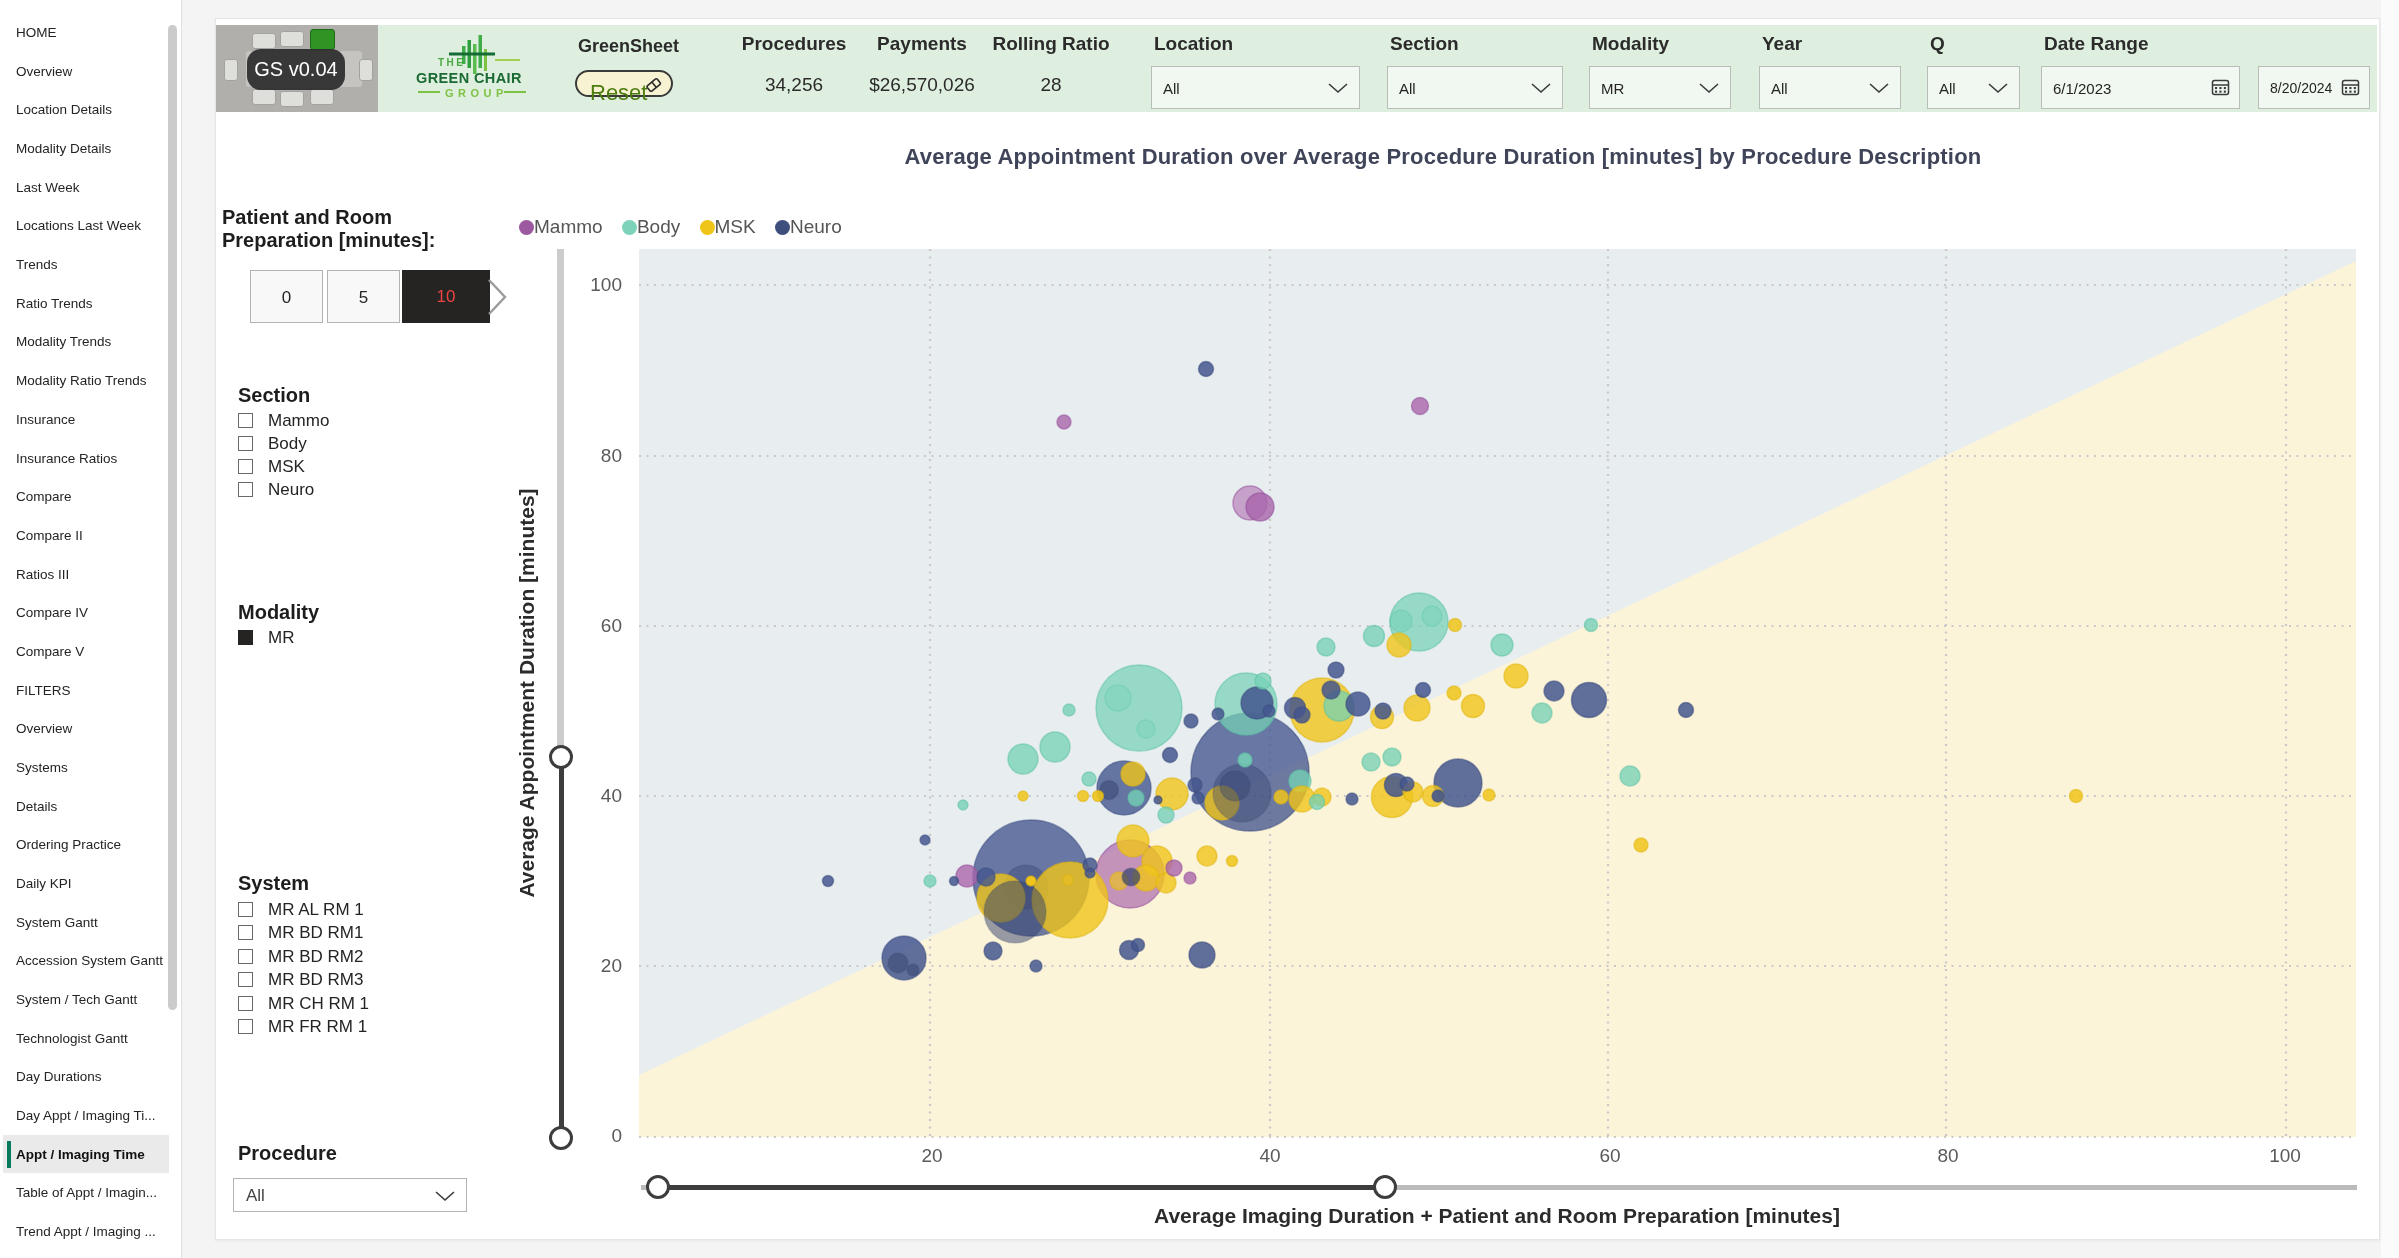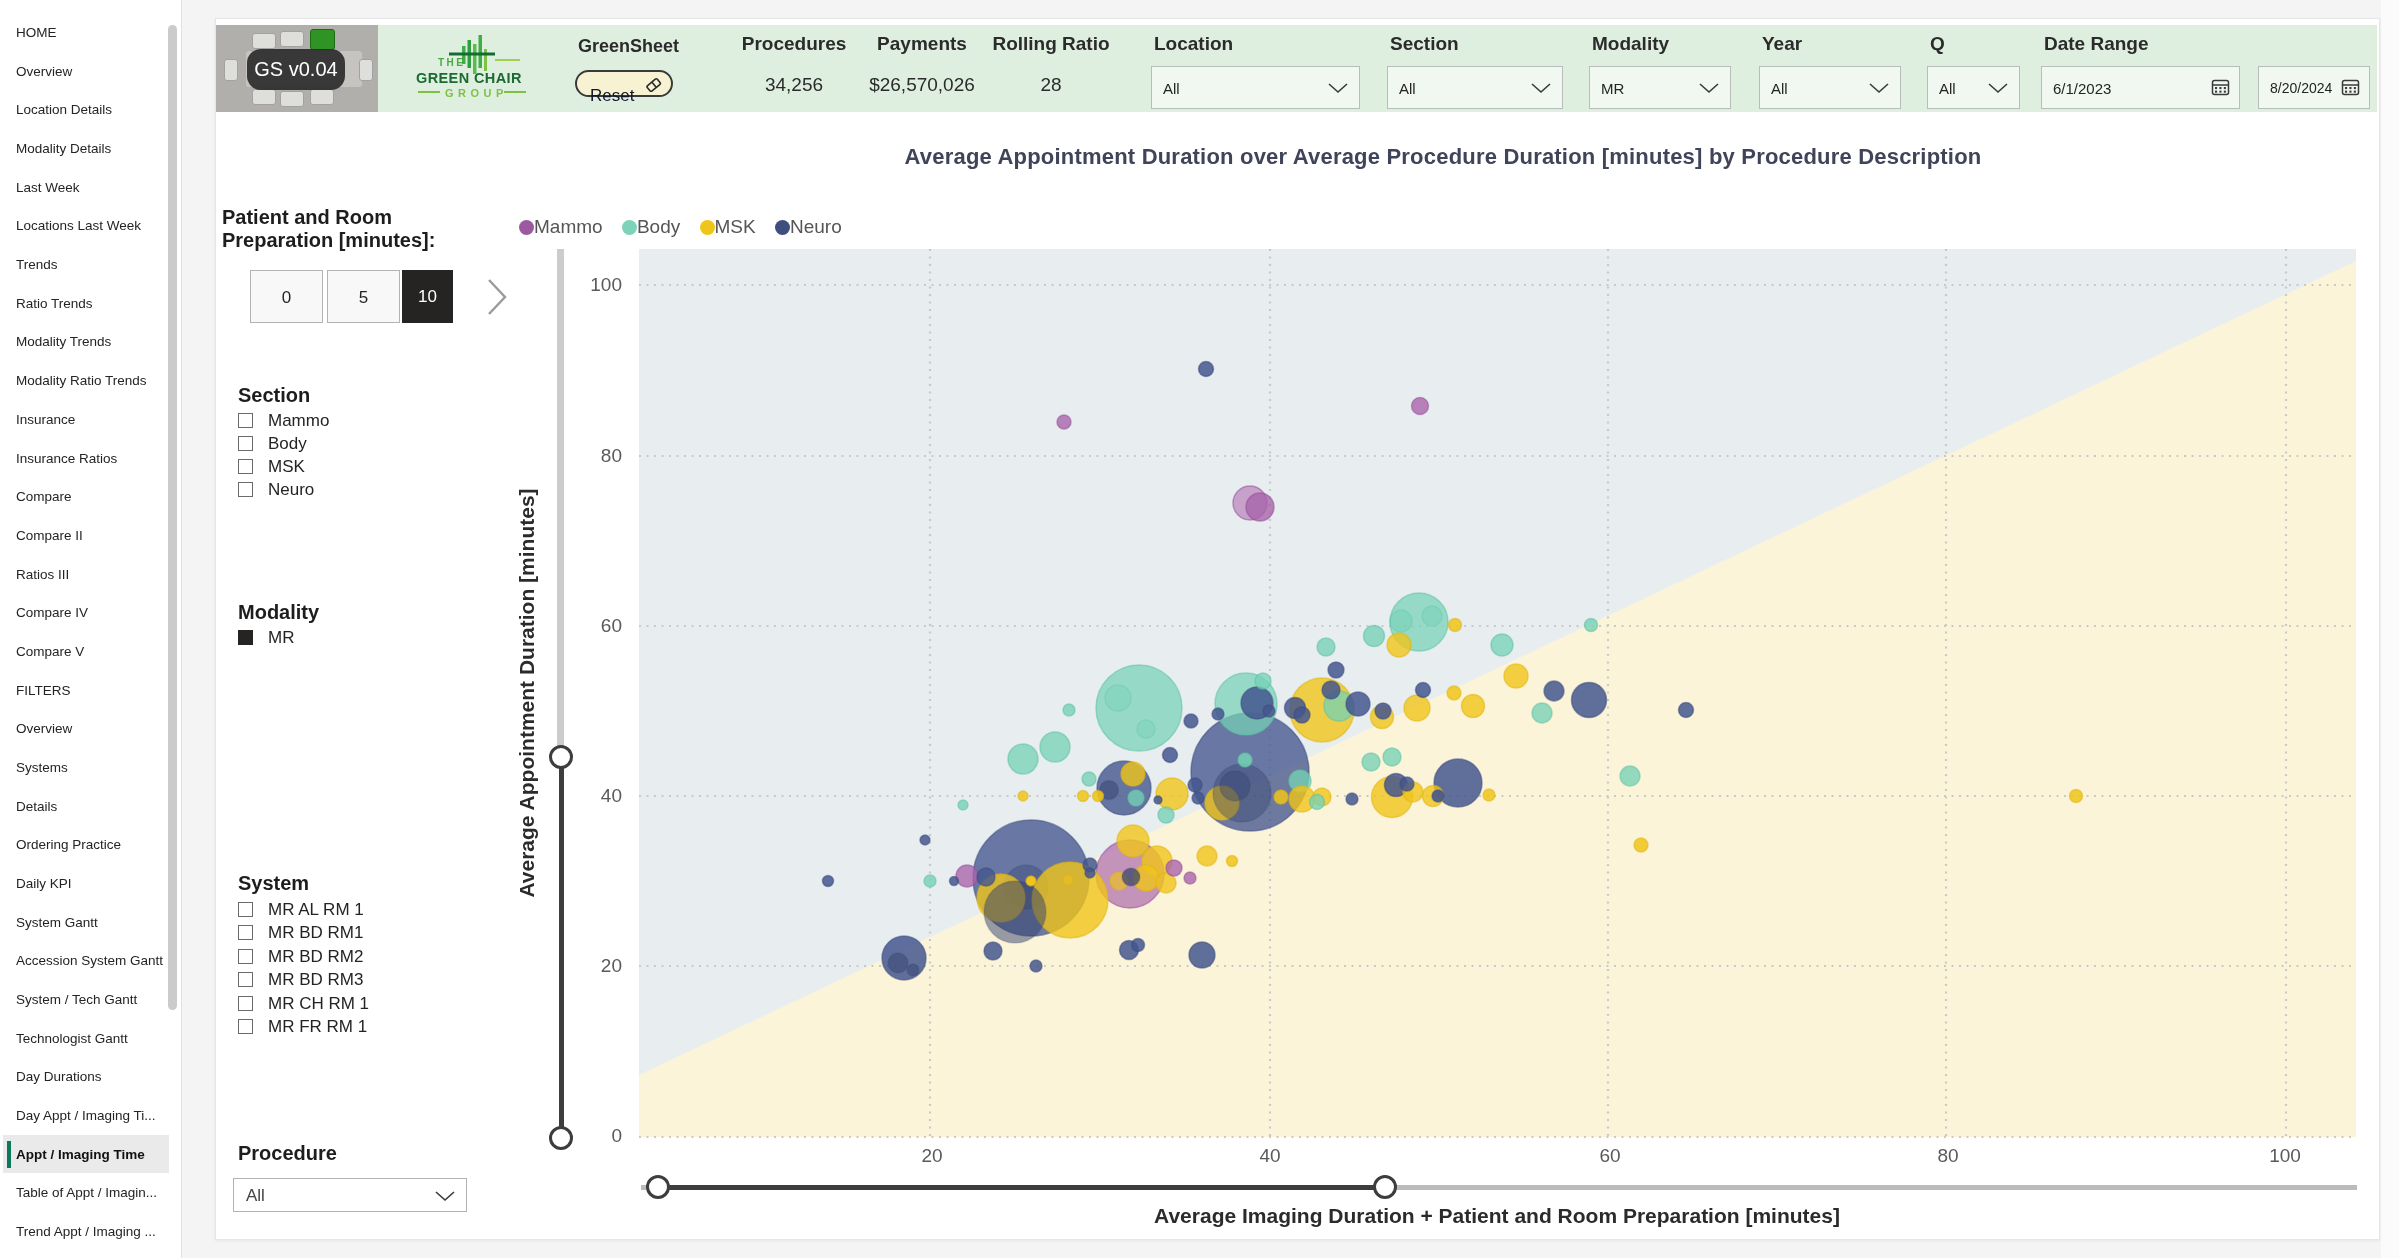--- a/index.html
+++ b/index.html
@@ -84,21 +84,21 @@
 <line x1="33" y1="21" x2="79" y2="21" stroke="#156b34" stroke-width="3.2"></line>
 <line x1="79" y1="27" x2="104" y2="27" stroke="#a5cf4e" stroke-width="2"></line>
 <text x="22" y="33" font-size="10" letter-spacing="2.5" fill="#49a942" font-weight="bold">THE</text>
 <text x="0" y="50" font-size="14.5" letter-spacing="0.4" fill="#1b6a33" font-weight="bold">GREEN CHAIR</text>
 <line x1="2" y1="59" x2="24" y2="59" stroke="#7dc242" stroke-width="2"></line>
 <line x1="88" y1="59" x2="110" y2="59" stroke="#7dc242" stroke-width="2"></line>
 <text x="29" y="64" font-size="11" letter-spacing="4.5" fill="#7dc242" font-weight="bold">GROUP</text>
 </svg>
 <div style="position:absolute;left:578px;top:36px;width:92px;text-align:center;font-size:18px;font-weight:bold;color:#2b2b2b;">GreenSheet</div>
 <div style="position:absolute;left:575px;top:70px;width:98px;height:27px;background:#f7f3d2;border:2.5px solid #3a3a3a;border-radius:14px;">
-  <span style="position:absolute;left:13px;top:14px;font-size:17px;color:#0f172a;">Reset</span>
+  <span style="position:absolute;left:13px;top:8px;font-size:22px;color:#4d7c0f;">Reset</span>
   <svg width="17" height="15" viewBox="0 0 17 15" style="position:absolute;right:9px;top:5px;">
       <g transform="rotate(-40 8 8)">
         <rect x="2" y="5" width="13" height="7" rx="1.5" fill="none" stroke="#2b2b2b" stroke-width="1.6"></rect>
         <line x1="9" y1="5" x2="9" y2="12" stroke="#2b2b2b" stroke-width="1.6"></line>
       </g>
     </svg>
 </div>
 <div class="statlab" style="left:794px;">Procedures</div>
 <div class="statval" style="left:794px;">34,256</div>
 <div class="statlab" style="left:922px;">Payments</div>
@@ -176,21 +176,21 @@
 <div style="position:absolute;left:519px;top:216px;font-size:19px;color:#555;white-space:nowrap;">
 <span style="display:inline-block;width:15px;height:15px;border-radius:50%;background:#9c59a0;vertical-align:-2px;"></span><span style="margin-right:14px;">Mammo</span>
 <span style="display:inline-block;width:15px;height:15px;border-radius:50%;background:#7dd3b9;vertical-align:-2px;"></span><span style="margin-right:14px;">Body</span>
 <span style="display:inline-block;width:15px;height:15px;border-radius:50%;background:#efc519;vertical-align:-2px;"></span><span style="margin-right:14px;">MSK</span>
 <span style="display:inline-block;width:15px;height:15px;border-radius:50%;background:#3e4e7d;vertical-align:-2px;"></span><span>Neuro</span>
 </div>
 
 <div style="position:absolute;left:222px;top:206px;font-size:20px;font-weight:bold;color:#1d1d1d;line-height:23px;">Patient and Room<br>Preparation [minutes]:</div>
 <div style="position:absolute;left:250px;top:270px;width:73px;height:53px;background:#f8f8f8;border:1px solid #b3b3b3;text-align:center;line-height:53px;font-size:17px;color:#252423;">0</div>
 <div style="position:absolute;left:327px;top:270px;width:73px;height:53px;background:#f8f8f8;border:1px solid #b3b3b3;text-align:center;line-height:53px;font-size:17px;color:#252423;">5</div>
-<div style="position:absolute;left:402px;top:270px;width:51px;height:53px;background:#252423;text-align:center;line-height:53px;font-size:17px;color:#ffffff;">10</div>
+<div style="position:absolute;left:402px;top:270px;width:88px;height:53px;background:#252423;text-align:center;line-height:53px;font-size:17px;color:#ef4444;">10</div>
 <svg width="22" height="38" viewBox="0 0 22 38" style="position:absolute;left:486px;top:278px;">
     <polyline points="3,2 19,19 3,36" fill="none" stroke="#9a9a9a" stroke-width="2.4"></polyline>
   </svg>
 <div class="phead" style="left:238px;top:384px;">Section</div>
 <div class="ckrow" style="top:412px;">
     <span class="ckbox"></span>
     <span class="cklab">Mammo</span>
   </div>
 <div class="ckrow" style="top:435px;">
     <span class="ckbox"></span>

